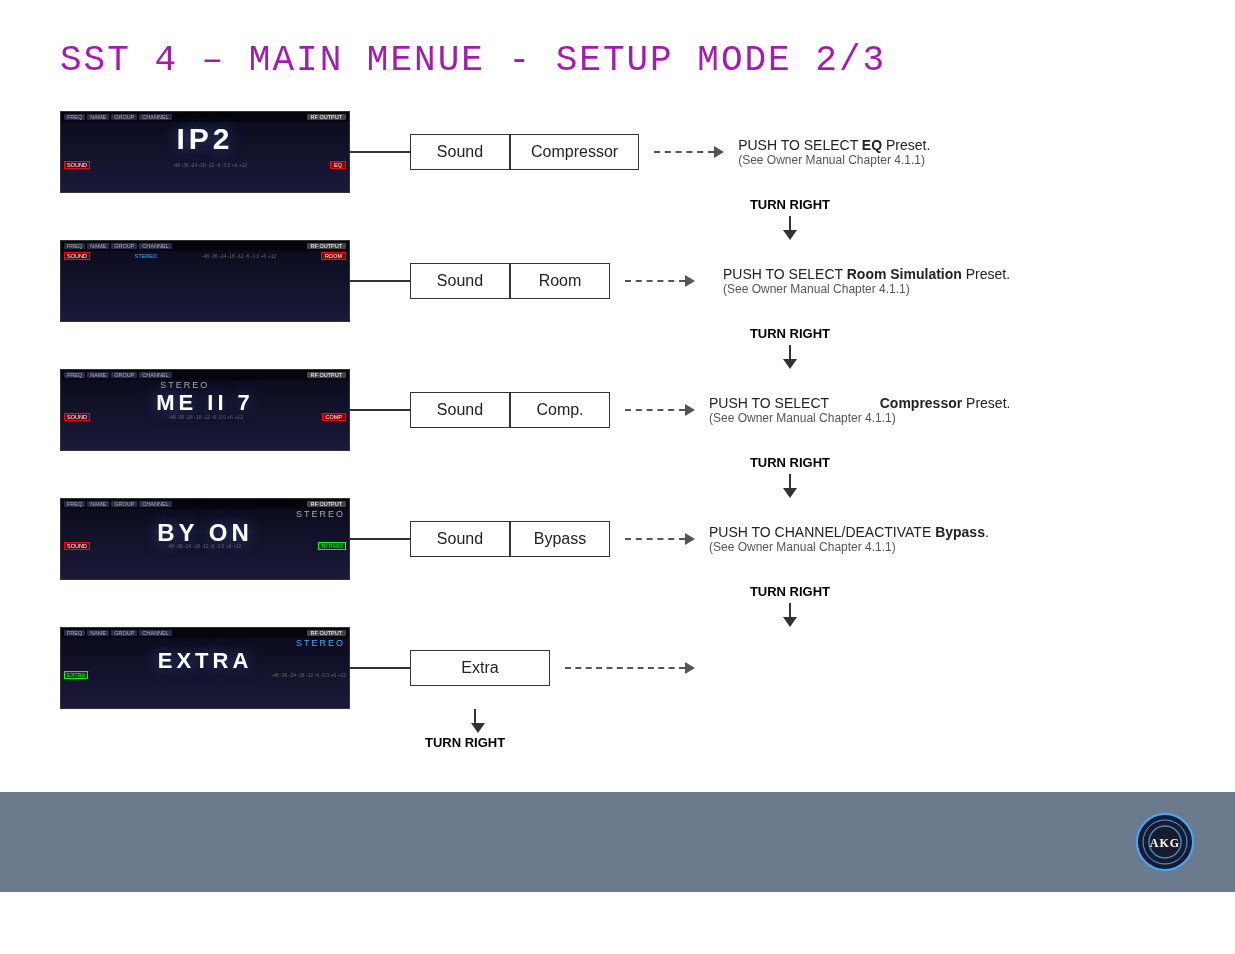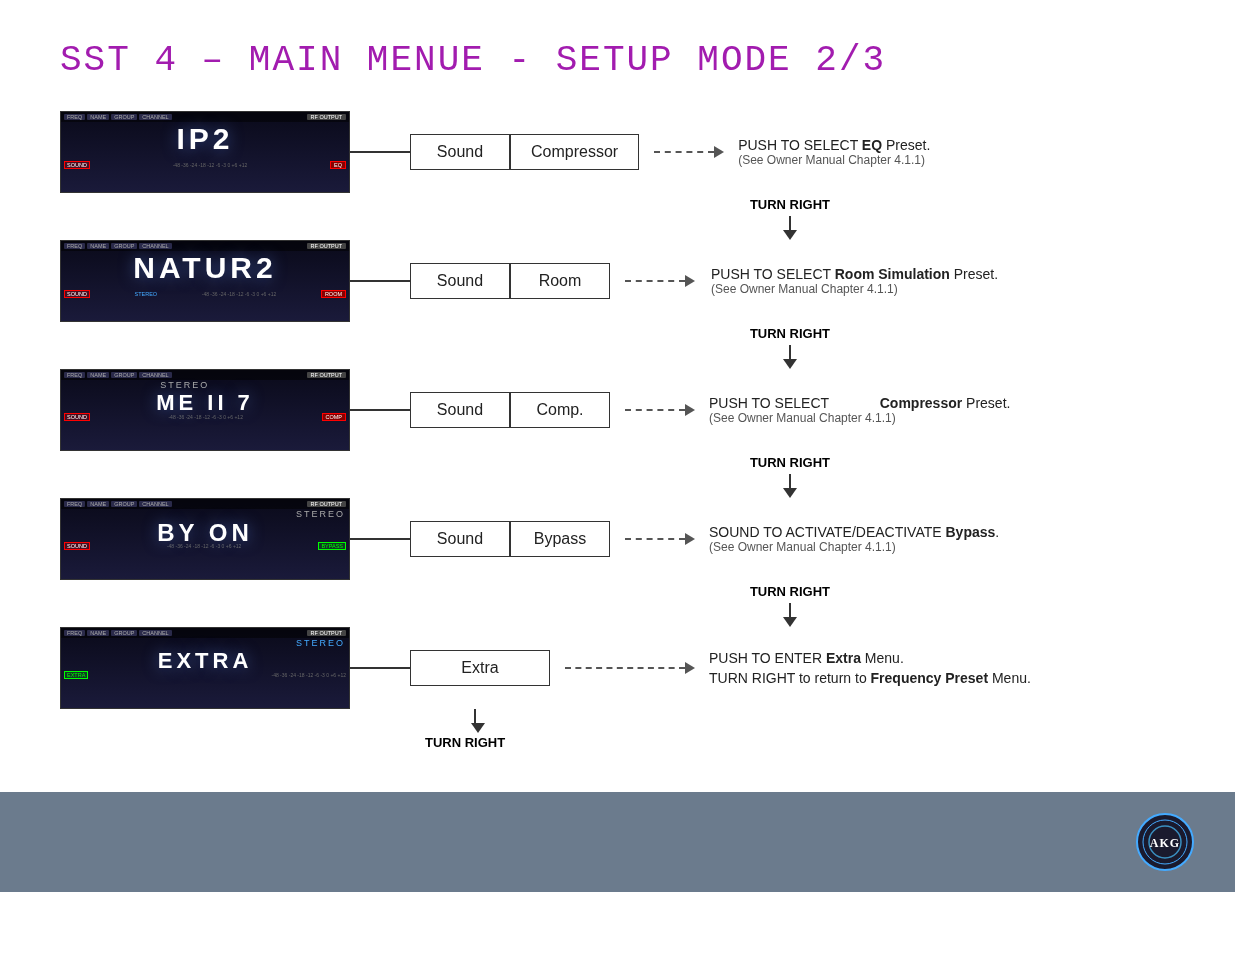--- a/index.html
+++ b/index.html
@@ -230,42 +230,39 @@
       <div class="screen-img">
         <div class="si-top">
           <div class="si-tabs">
             <span class="si-tab">FREQ</span>
             <span class="si-tab">NAME</span>
             <span class="si-tab">GROUP</span>
             <span class="si-tab">CHANNEL</span>
           </div>
           <span class="si-rfout">RF OUTPUT</span>
         </div>
-        <div class="si-main">
-          <span class="si-bigtext">NATUR2</span>
-        </div>
         <div class="si-bottom">
           <span class="si-sound-badge">SOUND</span>
           <span class="si-stereo-badge">STEREO</span>
           <span class="si-meter">-48 -36 -24 -18 -12 -6 -3 0 +6 +12</span>
           <span class="si-right-badge">ROOM</span>
         </div>
       </div>
       <div style="display:flex; flex-direction:column; align-items:center; width:60px; flex-shrink:0;">
         <div style="height:2px; background:#333; width:100%;"></div>
       </div>
       <div style="display:flex; align-items:center;">
         <div class="menu-box">Sound</div>
         <div class="menu-box">Room</div>
       </div>
       <div style="display:flex; align-items:center; margin-left:15px;">
         <div style="border-top:2px dashed #555; width:60px;"></div>
         <div style="width:0;height:0;border-top:6px solid transparent;border-bottom:6px solid transparent;border-left:10px solid #555;"></div>
       </div>
-      <div style="margin-left:16px;">
+      <div style="margin-left:28px;">
         <div style="font-size:14px; color:#222;">
           <span>PUSH TO SELECT </span><span style="font-weight:bold;">Room Simulation</span><span> Preset.</span>
         </div>
         <div style="font-size:12px; color:#555;">(See Owner Manual Chapter 4.1.1)</div>
       </div>
     </div>
 
     <div style="margin-left:345px; display:flex; flex-direction:column; align-items:center;">
       <div style="font-size:13px; font-weight:bold; margin:4px 0;">TURN RIGHT</div>
       <div style="width:2px; height:14px; background:#333;"></div>
@@ -349,21 +346,21 @@
       <div style="display:flex; align-items:center;">
         <div class="menu-box">Sound</div>
         <div class="menu-box">Bypass</div>
       </div>
       <div style="display:flex; align-items:center; margin-left:15px;">
         <div style="border-top:2px dashed #555; width:60px;"></div>
         <div style="width:0;height:0;border-top:6px solid transparent;border-bottom:6px solid transparent;border-left:10px solid #555;"></div>
       </div>
       <div style="margin-left:14px;">
         <div style="font-size:14px; color:#222;">
-          <span>SOUND TO ACTIVATE/DEACTIVATE </span><span style="font-weight:bold;">Bypass</span><span>.</span>
+          <span>PUSH TO CHANNEL/DEACTIVATE </span><span style="font-weight:bold;">Bypass</span><span>.</span>
         </div>
         <div style="font-size:12px; color:#555;">(See Owner Manual Chapter 4.1.1)</div>
       </div>
     </div>
 
     <div style="margin-left:345px; display:flex; flex-direction:column; align-items:center;">
       <div style="font-size:13px; font-weight:bold; margin:4px 0;">TURN RIGHT</div>
       <div style="width:2px; height:14px; background:#333;"></div>
       <div style="width:0;height:0;border-left:7px solid transparent;border-right:7px solid transparent;border-top:10px solid #333;"></div>
     </div>
@@ -394,28 +391,20 @@
         <div style="height:2px; background:#333; width:100%;"></div>
       </div>
       <div style="display:flex; align-items:center;">
         <div class="menu-box" style="min-width:140px;">Extra</div>
       </div>
 
       <div style="display:flex; align-items:center; margin-left:15px;">
         <div style="border-top:2px dashed #555; width:120px;"></div>
         <div style="width:0;height:0;border-top:6px solid transparent;border-bottom:6px solid transparent;border-left:10px solid #555;"></div>
       </div>
-      <div style="margin-left:14px;">
-        <div style="font-size:14px; color:#222; margin-bottom:4px;">
-          <span>PUSH TO ENTER </span><span style="font-weight:bold;">Extra</span><span> Menu.</span>
-        </div>
-        <div style="font-size:14px; color:#222;">
-          <span>TURN RIGHT to return to </span><span style="font-weight:bold;">Frequency Preset</span><span> Menu.</span>
-        </div>
-      </div>
     </div>
 
     <div style="margin-left:345px; display:flex; flex-direction:column; align-items:flex-start;">
       <div style="display:flex; align-items:center;">
         <div style="width:2px; height:14px; background:#333; margin-left:69px;"></div>
       </div>
       <div style="display:flex; align-items:center;">
         <div style="width:2px; height:0; border-left:7px solid transparent; border-right:7px solid transparent; border-top:10px solid #333; margin-left:66px;"></div>
       </div>
       <div style="font-size:13px; font-weight:bold; margin:2px 0 2px 20px;">TURN RIGHT</div>

